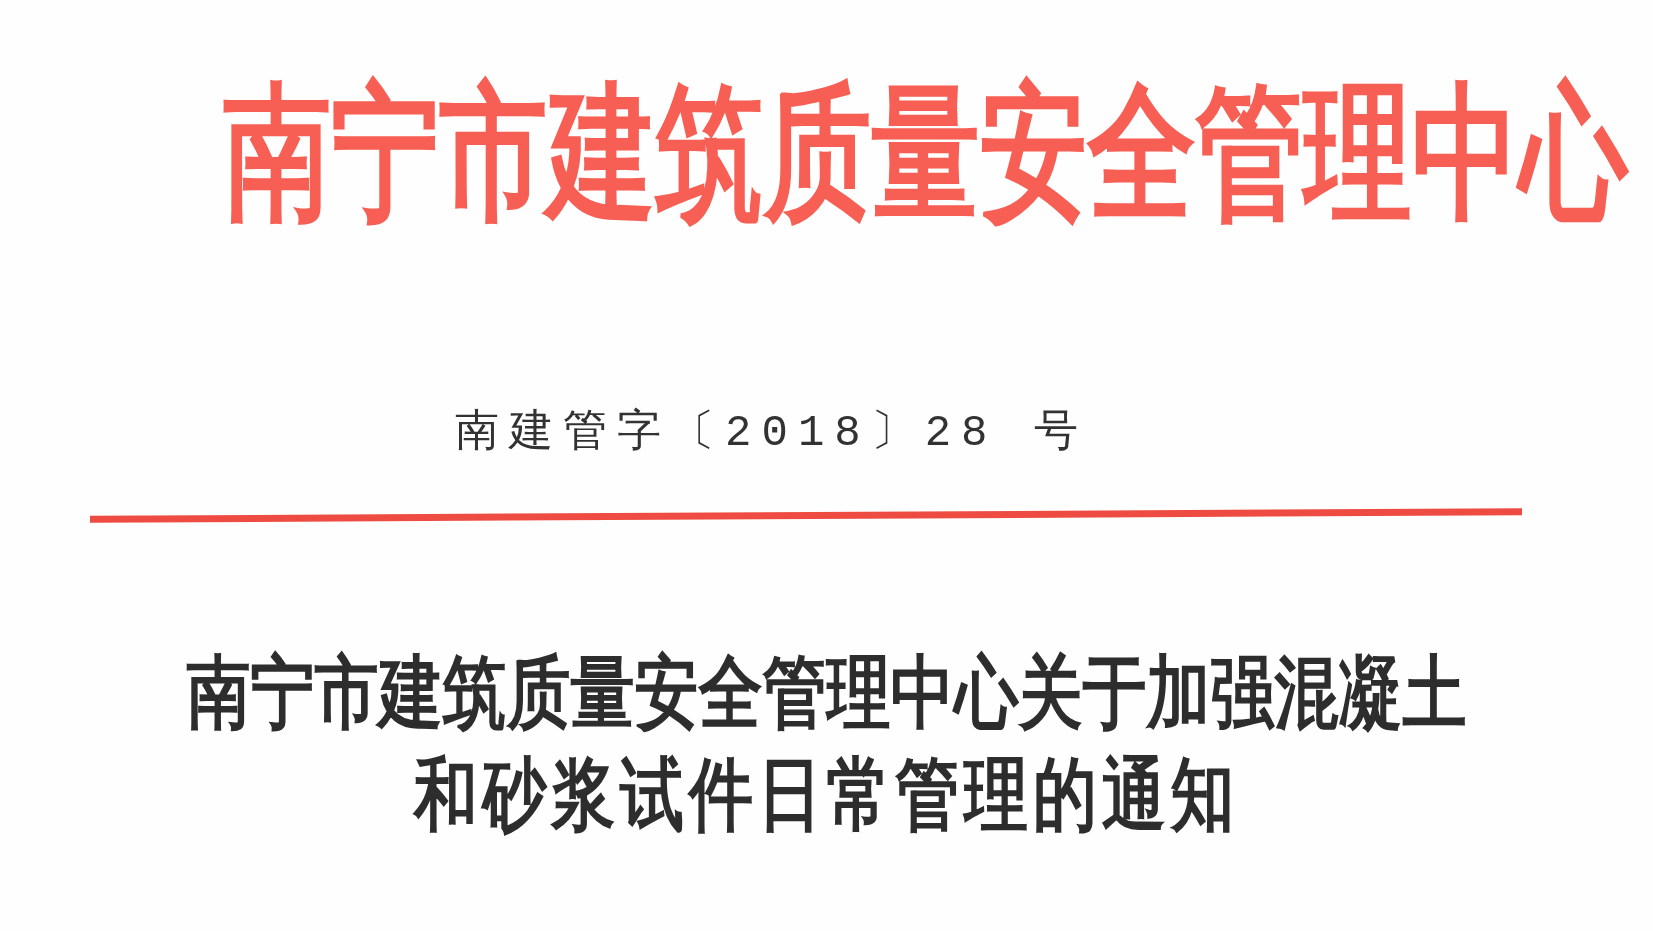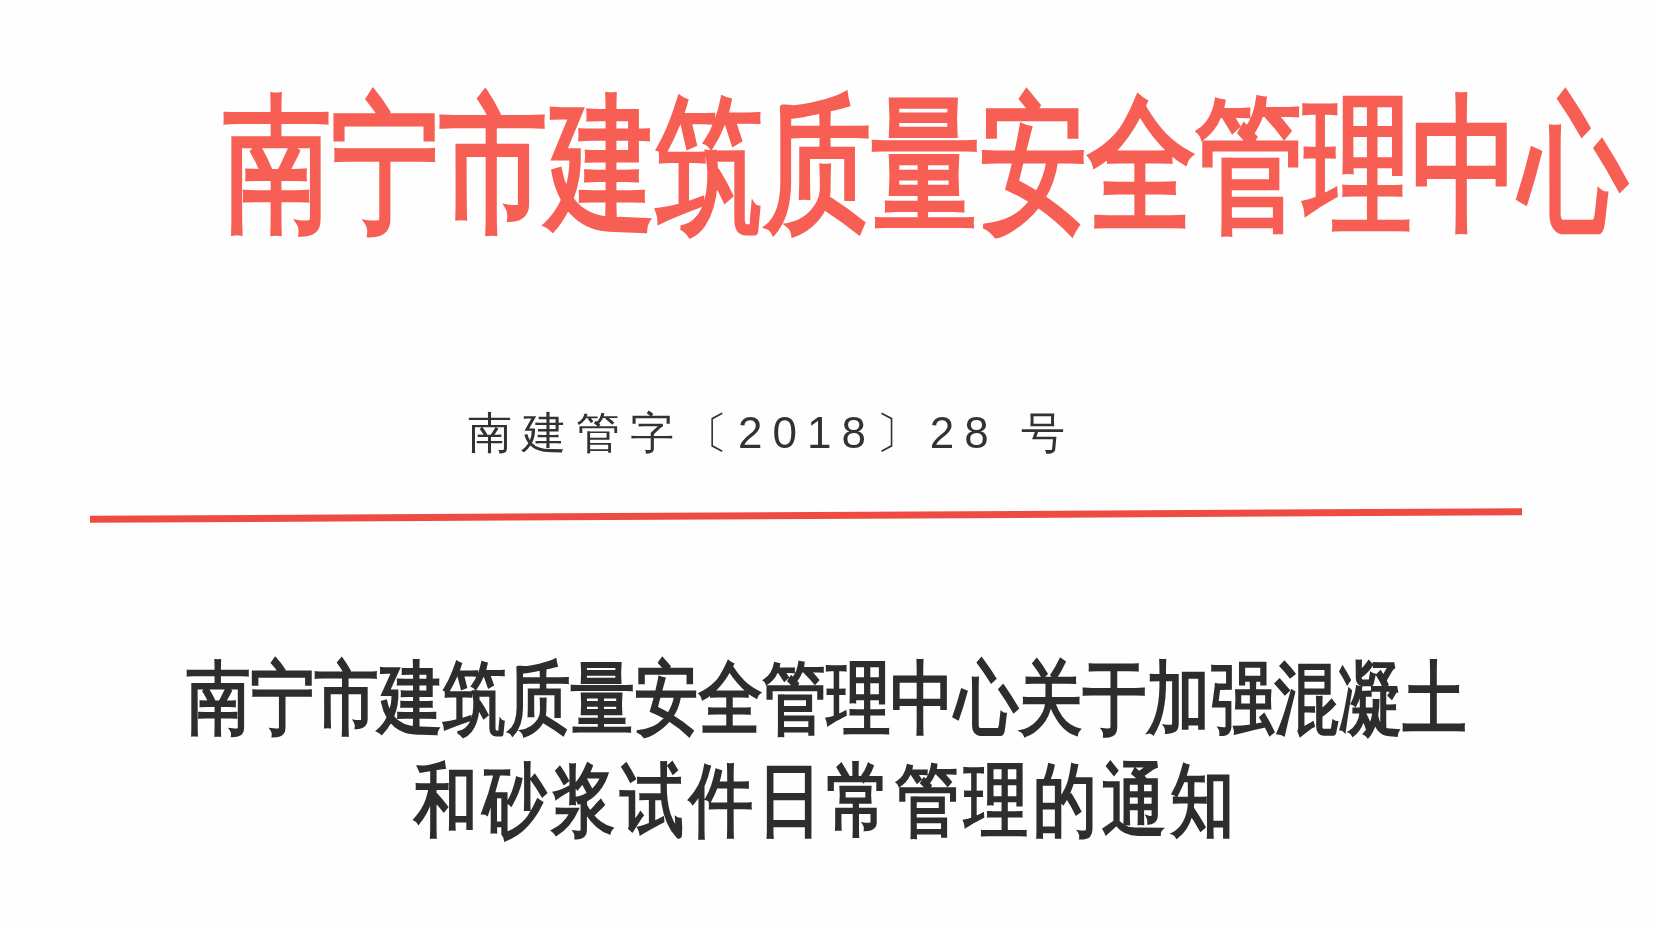--- a/index.html
+++ b/index.html
@@ -6,21 +6,21 @@
     margin: 0;
     padding: 0;
     background: #ffffff;
   }
   .page {
     position: relative;
     width: 1653px;
     height: 931px;
     background: var(--page-bg, #fefefe);
     overflow: hidden;
-    font-family: Liberation Sans, sans-serif;
+    font-family: Liberation Mono, monospace;
   }
   
   .agency {
     position: absolute;
     top: 86px;
     left: 0;
     width: 100%;
     text-align: center;
     font-size: 148px;
     line-height: 158px;

